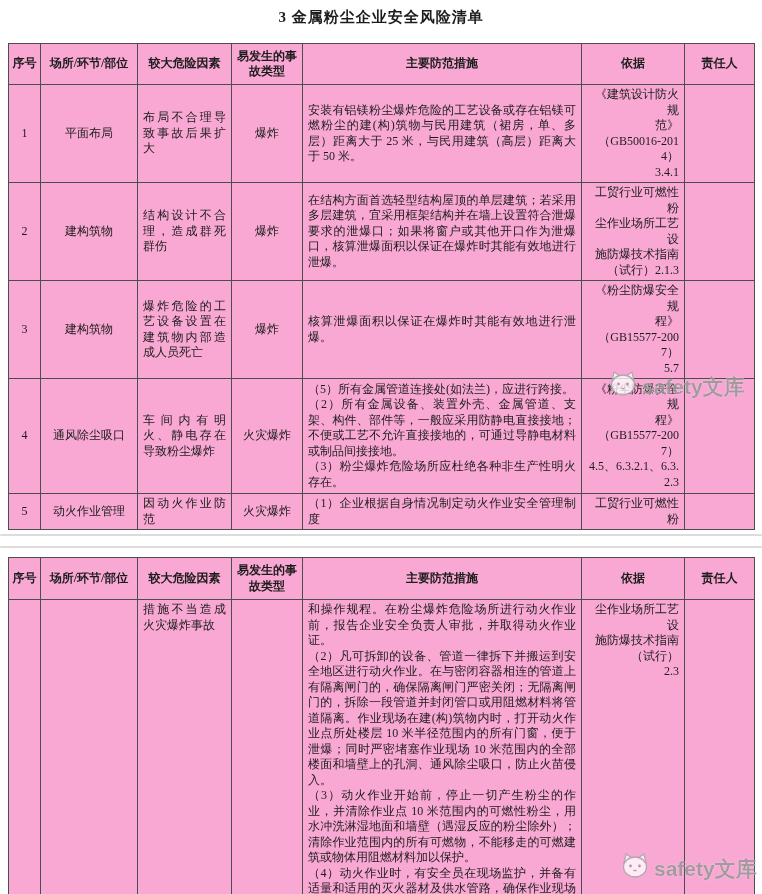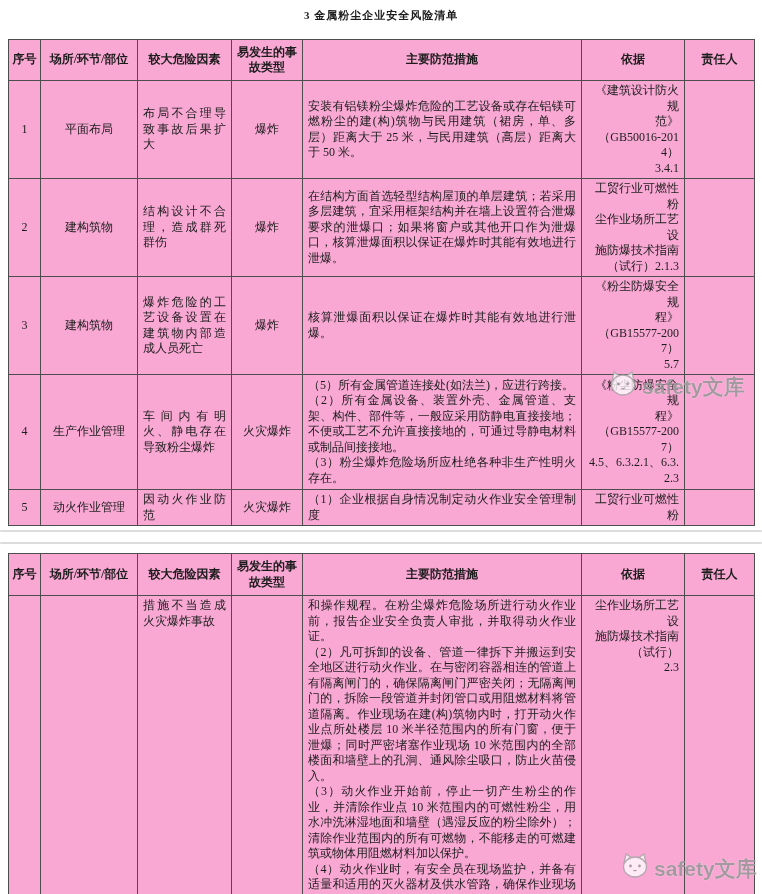--- a/index.html
+++ b/index.html
@@ -3,21 +3,21 @@
 <meta charset="utf-8">
 <style>
   html,body{margin:0;padding:0;}
   body{
     width:762px;height:894px;overflow:hidden;position:relative;
     background:#ffffff;color:#1c1c1c;
     font-family:"Liberation Serif","DejaVu Serif",serif;
   }
   .page{padding:5px 8px 0 8px;}
   .doc-title{
-    font-size:11px;font-weight:bold;text-align:center;
+    font-size:15px;font-weight:bold;text-align:center;
     margin:3px 0 16px 0;letter-spacing:1px;
   }
   table.risk-table{
     border-collapse:collapse;table-layout:fixed;width:746px;
     background:#f9a8d4;
   }
   .risk-table th,.risk-table td{
     border:1px solid #4d4d4d;
     font-size:12px;line-height:15.5px;
     padding:2px 5px;
@@ -116,21 +116,21 @@
       <td class="c-accident">爆炸</td>
       <td class="c-measures">核算泄爆面积以保证在爆炸时其能有效地进行泄爆。</td>
       <td class="c-basis">《粉尘防爆安全规
 程》
 （GB15577-2007）
 5.7</td>
       <td class="c-resp"></td>
     </tr>
     <tr style="height:115px">
       <td class="c-no">4</td>
-      <td class="c-place">生产作业管理</td>
+      <td class="c-place">通风除尘吸口</td>
       <td class="c-hazard">车间内有明火、静电存在导致粉尘爆炸</td>
       <td class="c-accident">火灾爆炸</td>
       <td class="c-measures">（5）所有金属管道连接处(如法兰)，应进行跨接。
 （2）所有金属设备、装置外壳、金属管道、支架、构件、部件等，一般应采用防静电直接接地；不便或工艺不允许直接接地的，可通过导静电材料或制品间接接地。
 （3）粉尘爆炸危险场所应杜绝各种非生产性明火存在。</td>
       <td class="c-basis">《粉尘防爆安全规
 程》
 （GB15577-2007）
 4.5、6.3.2.1、6.3.2.3</td>
       <td class="c-resp"></td>

